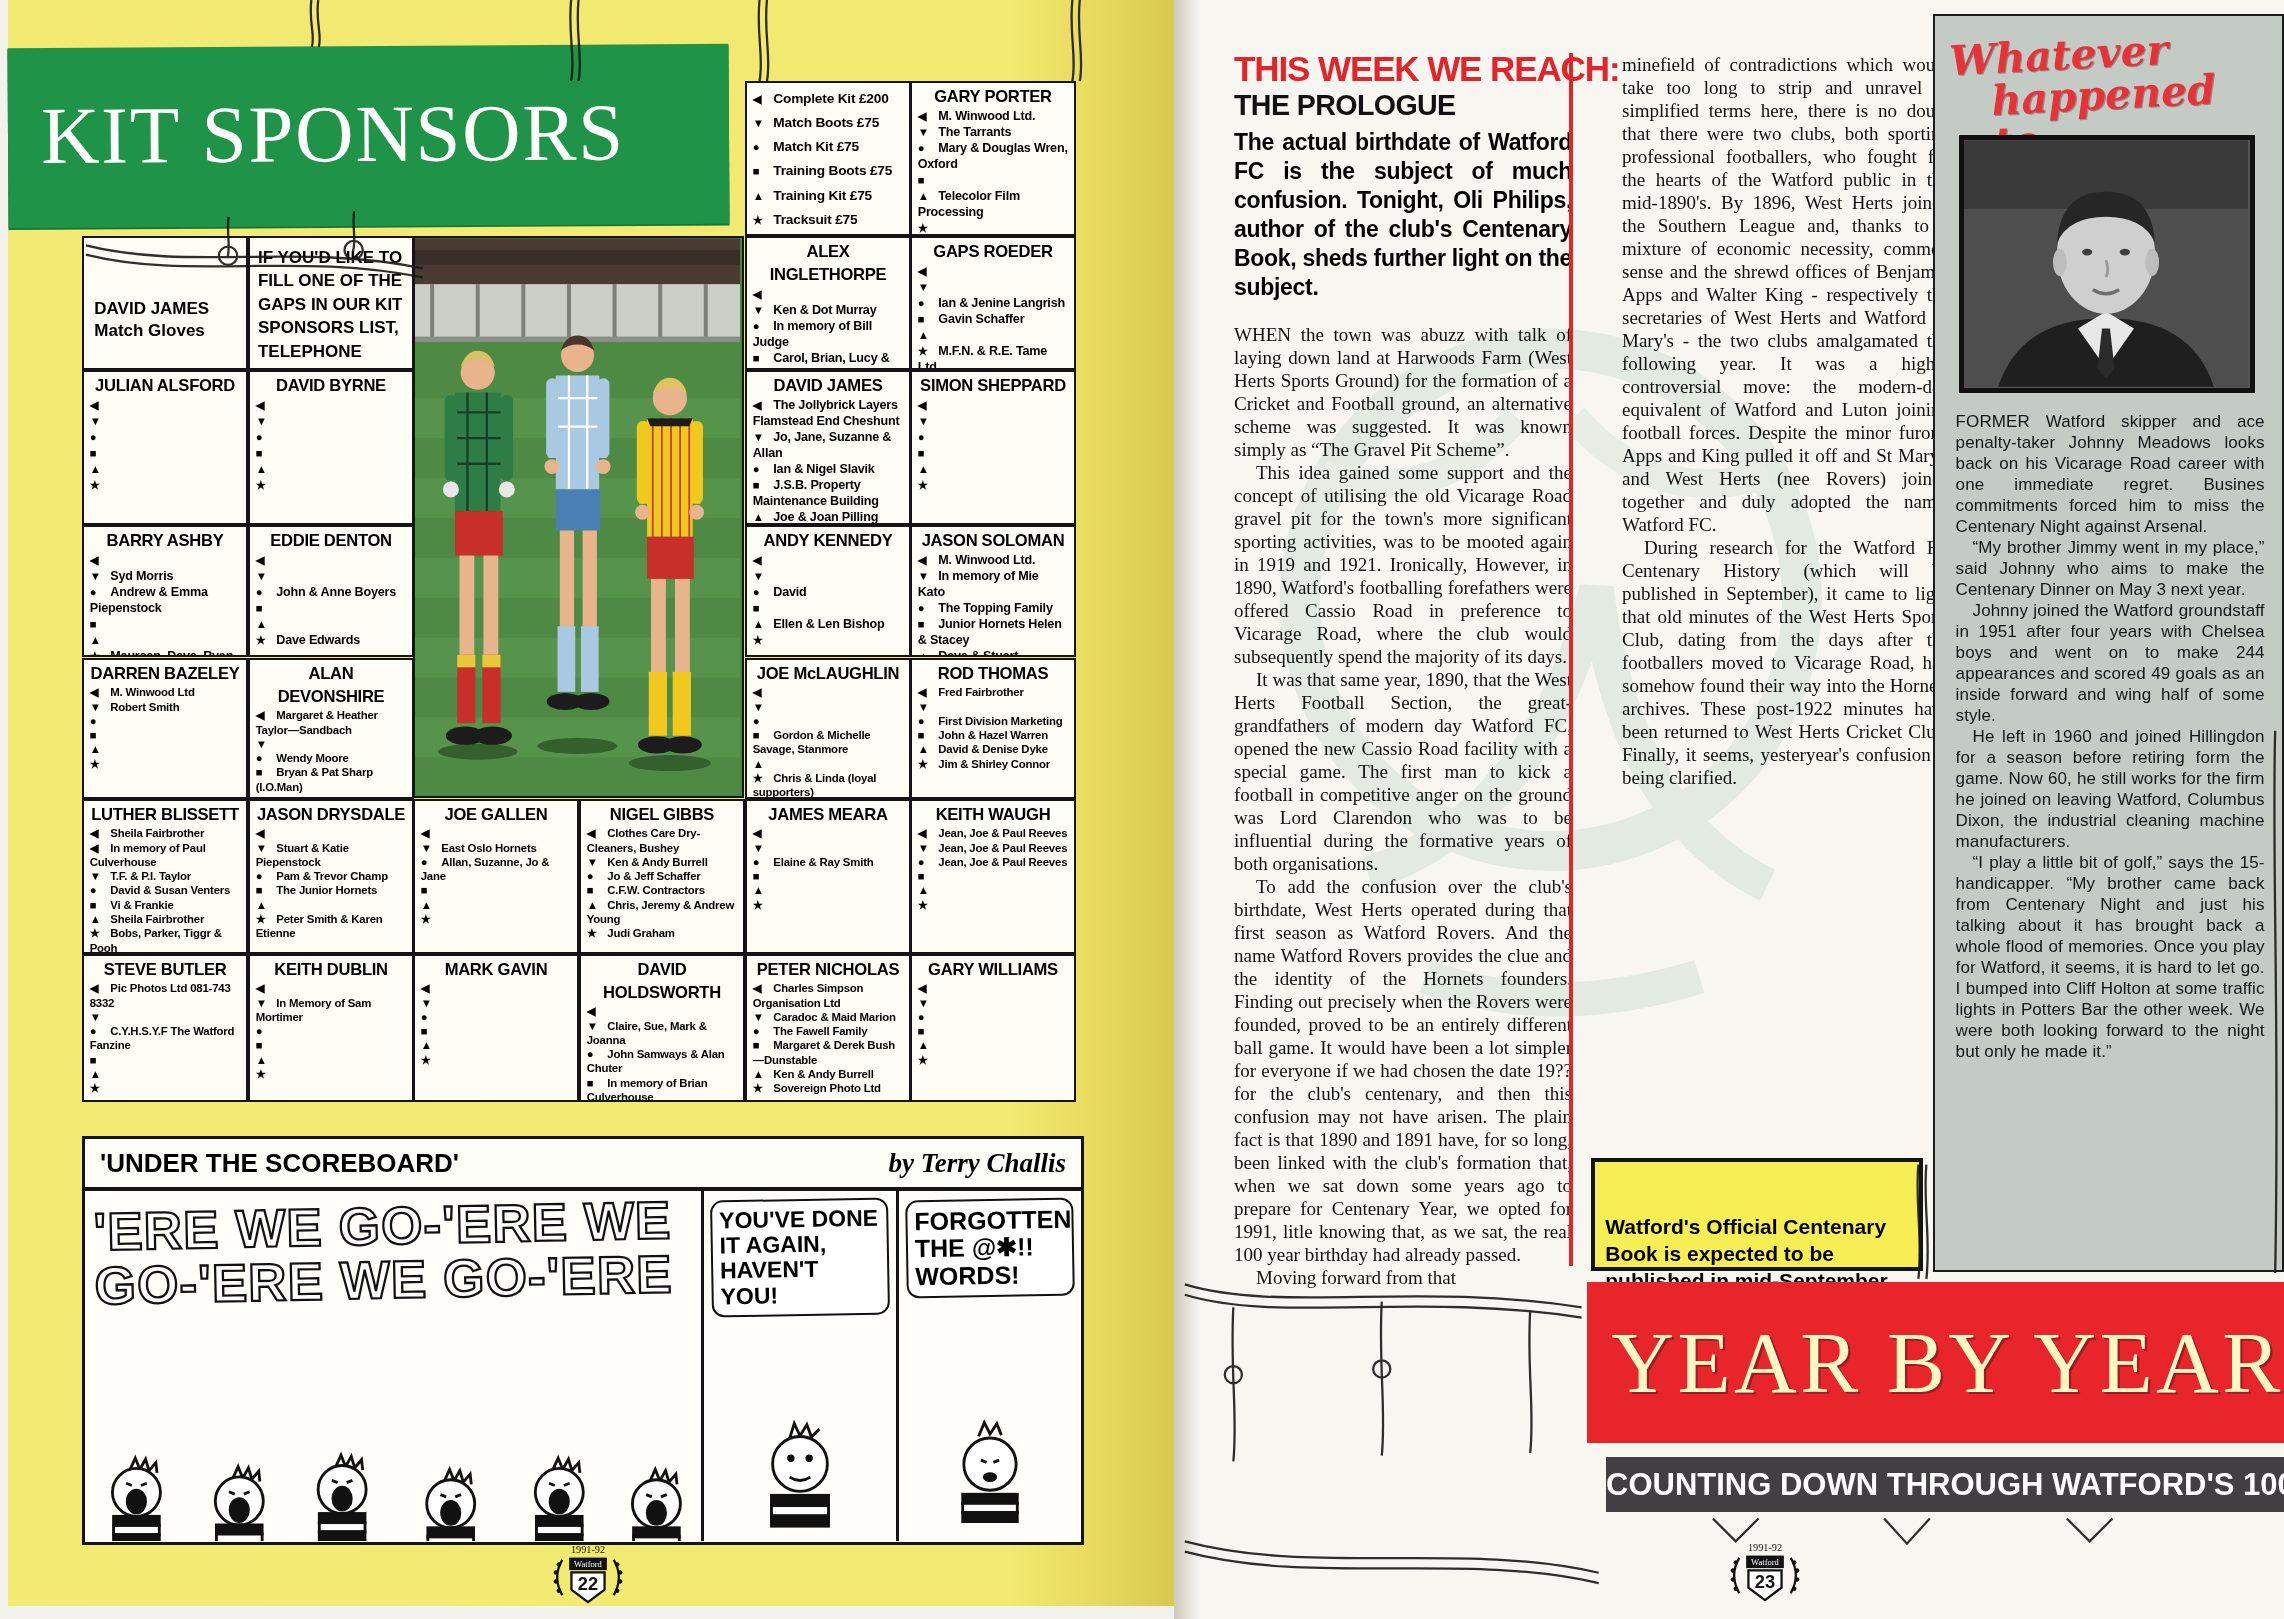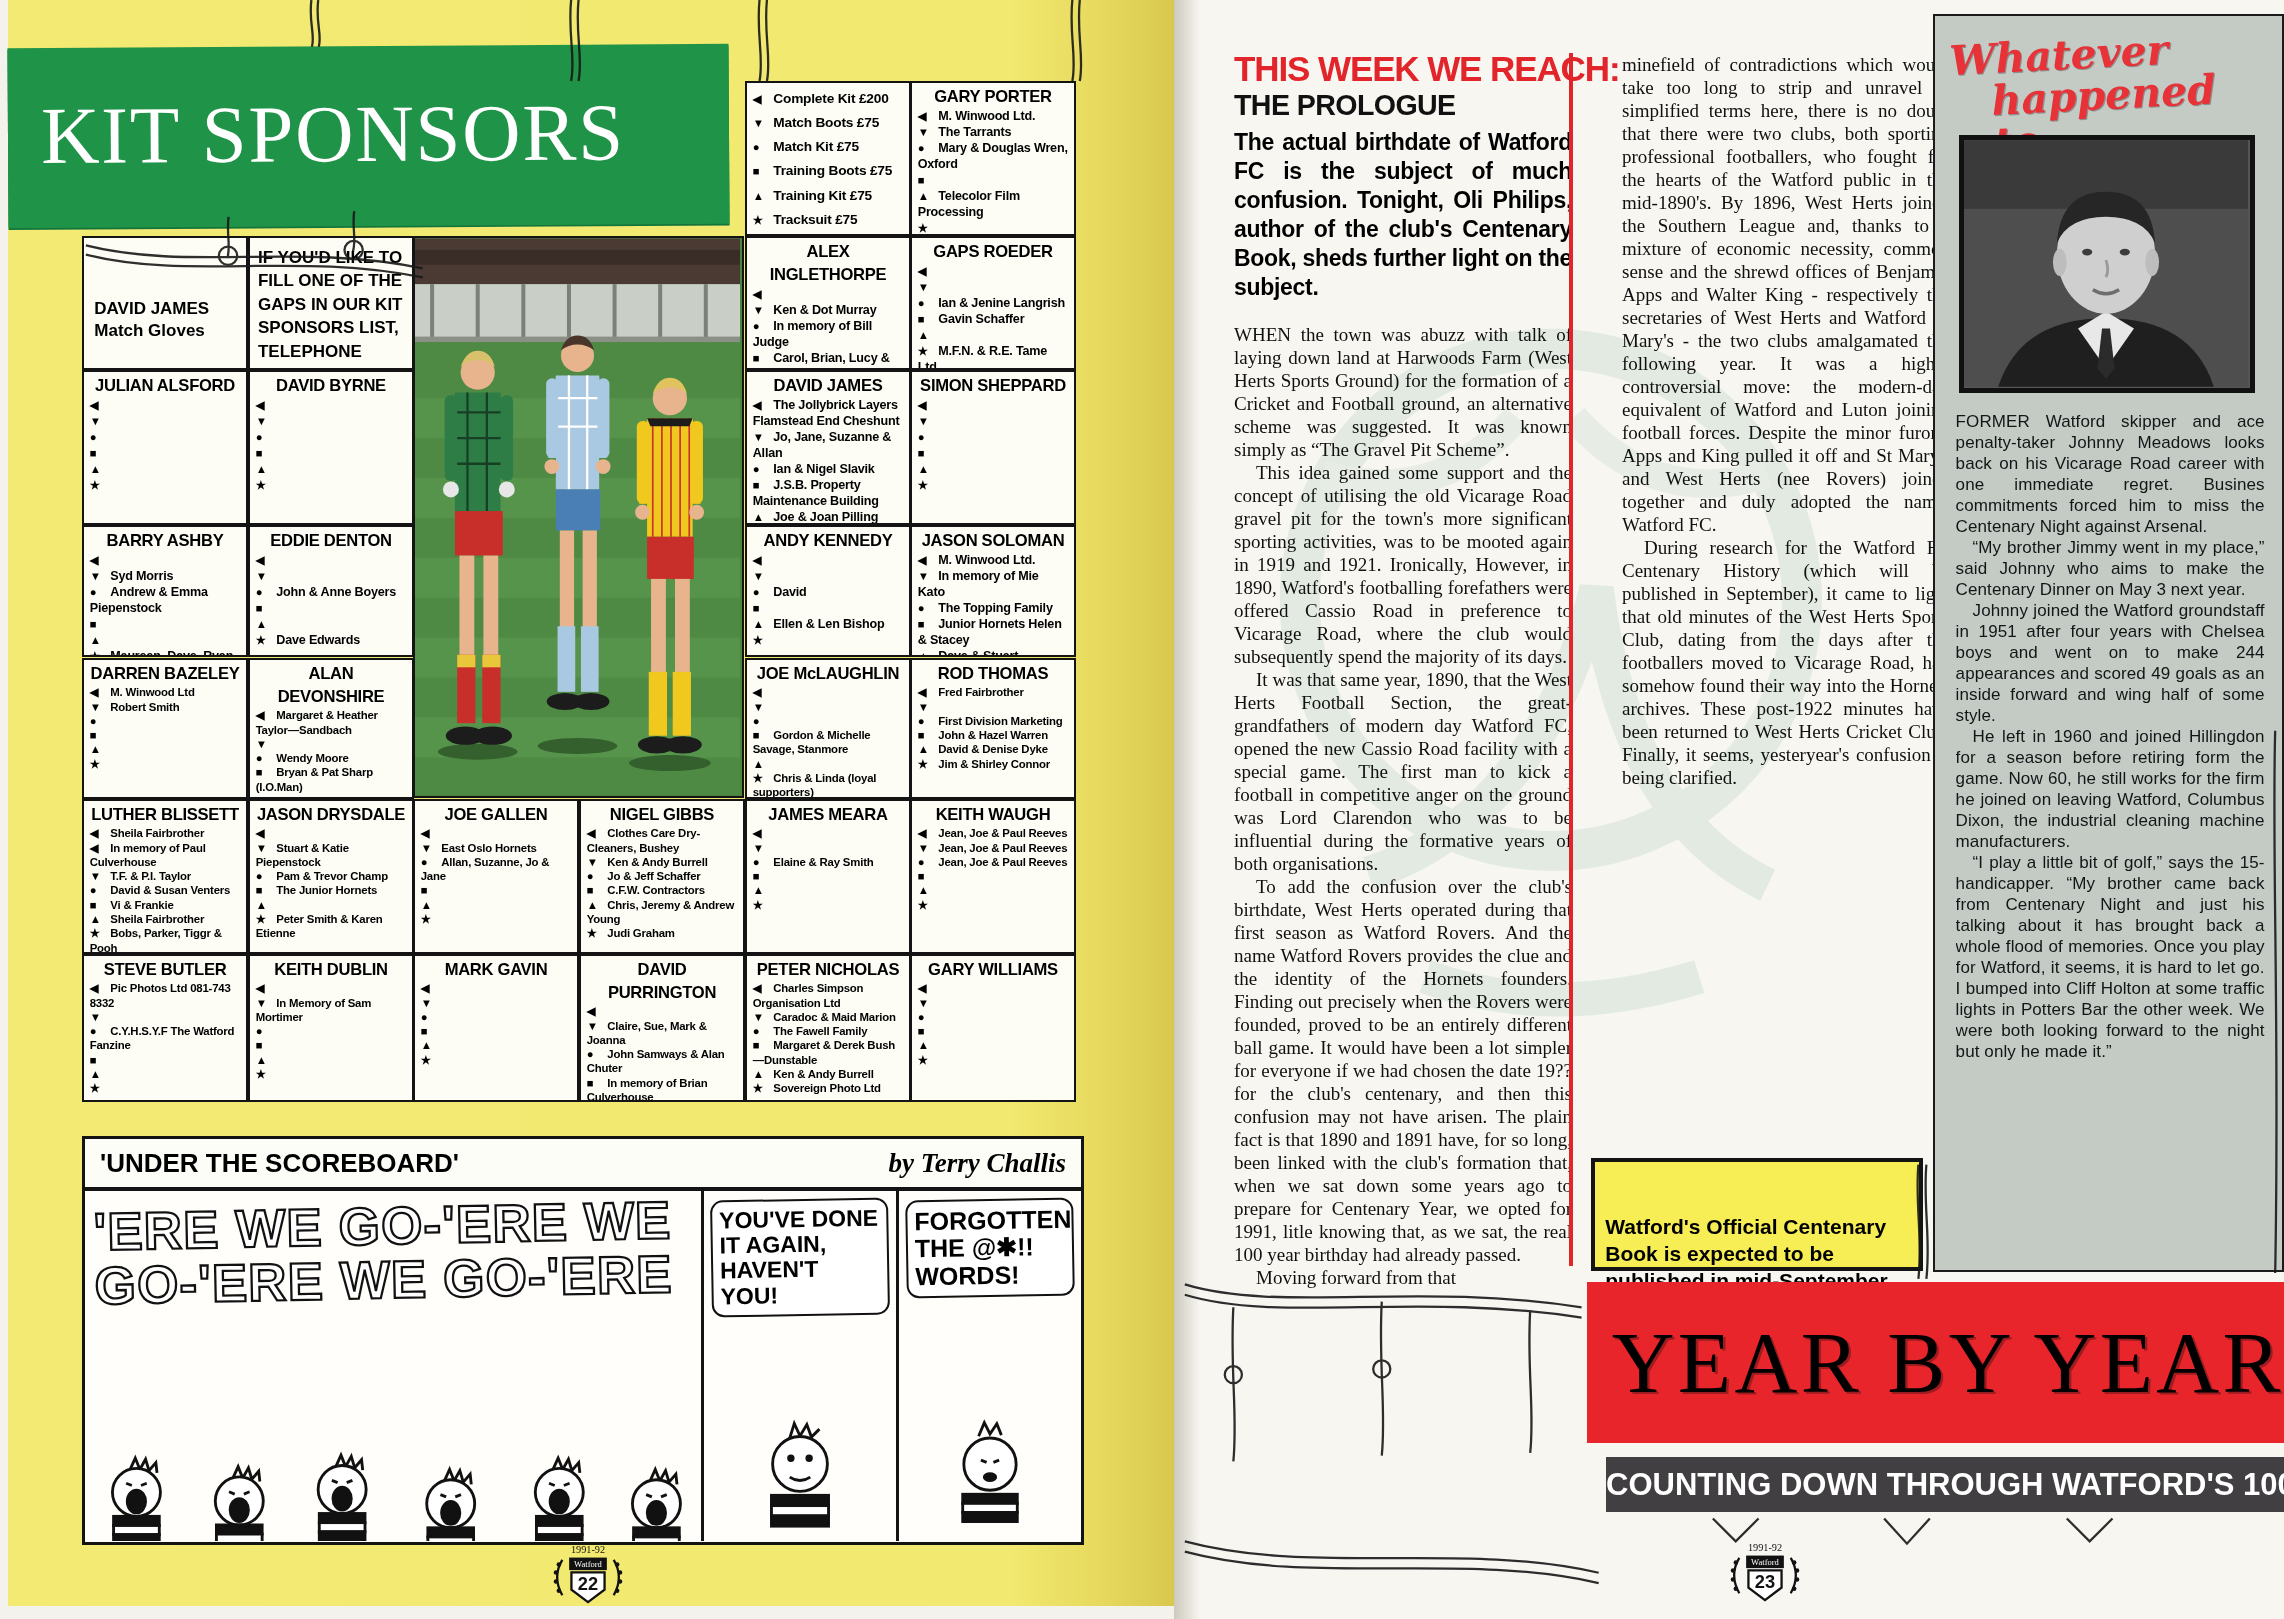--- a/index.html
+++ b/index.html
@@ -77,22 +77,22 @@
     text-shadow:1.1px 1.1px 0 #8f8f8f;}
   #sb-title .l2{padding-left:40px;display:block;}
   #sb-photo{position:absolute;left:24px;top:119px;width:296px;height:258px;border:5.7px solid #111;
     box-sizing:border-box;background:#555;}
   #sb-text{position:absolute;left:20.6px;top:395px;width:309px;height:845px;overflow:hidden;}
   #sb-text p{font-size:17px;line-height:21px;text-align:justify;margin:0;color:#121617;
     text-indent:17px;letter-spacing:0.1px;}
   #sb-text p.first{text-indent:0;}
   
   #yby{position:absolute;left:413px;top:1282px;width:697px;height:161px;background:#e8252b;}
-  #yby .t{font-family:"Liberation Serif",serif;color:#000000;font-size:87px;line-height:161px;
-    text-align:right;letter-spacing:3.4px;text-shadow:2.3px 2.3px 0 #9c1c20;white-space:nowrap;margin-left:24px;}
+  #yby .t{font-family:"Liberation Serif",serif;color:#fef9c3;font-size:87px;line-height:161px;
+    text-align:center;letter-spacing:3.4px;text-shadow:2.3px 2.3px 0 #9c1c20;white-space:nowrap;margin-left:24px;}
   #countdown{position:absolute;left:432px;top:1457px;width:678px;height:55px;background:#413f41;}
   #countdown .t{color:#fff;font-weight:800;font-size:31px;line-height:55px;text-align:center;
     letter-spacing:0;white-space:nowrap;}
   .net{position:absolute;left:0;top:0;pointer-events:none;}
 </style>
 </head>
 <body>
 
 <div id="canvas">
 
@@ -507,21 +507,21 @@
       <div class="sp-box r7 c3">
         <div class="sp-name">MARK GAVIN</div>
         <div class="sp-entry"><span class="sym">◀</span></div>
         <div class="sp-entry"><span class="sym">▼</span></div>
         <div class="sp-entry"><span class="sym">●</span></div>
         <div class="sp-entry"><span class="sym">■</span></div>
         <div class="sp-entry"><span class="sym">▲</span></div>
         <div class="sp-entry"><span class="sym">★</span></div>
       </div>
       <div class="sp-box r7 c4">
-        <div class="sp-name">DAVID PURRINGTON</div>
+        <div class="sp-name">DAVID HOLDSWORTH</div>
         <div class="sp-entry"><span class="sym">◀</span></div>
         <div class="sp-entry"><span class="sym">▼</span>Claire, Sue, Mark &amp; Joanna</div>
         <div class="sp-entry"><span class="sym">●</span>John Samways &amp; Alan Chuter</div>
         <div class="sp-entry"><span class="sym">■</span>In memory of Brian Culverhouse</div>
       </div>
       <div class="sp-box r7 c5">
         <div class="sp-name">PETER NICHOLAS</div>
         <div class="sp-entry"><span class="sym">◀</span>Charles Simpson Organisation Ltd</div>
         <div class="sp-entry"><span class="sym">▼</span>Caradoc &amp; Maid Marion</div>
         <div class="sp-entry"><span class="sym">●</span>The Fawell Family</div>

